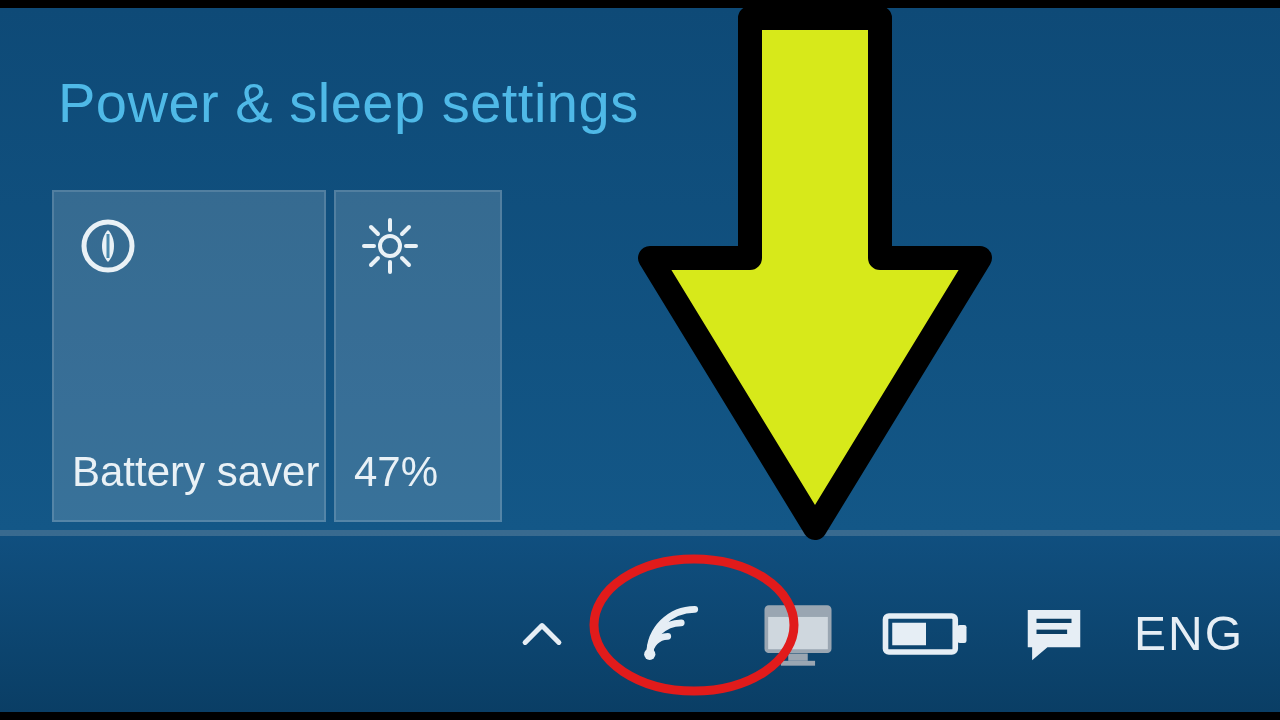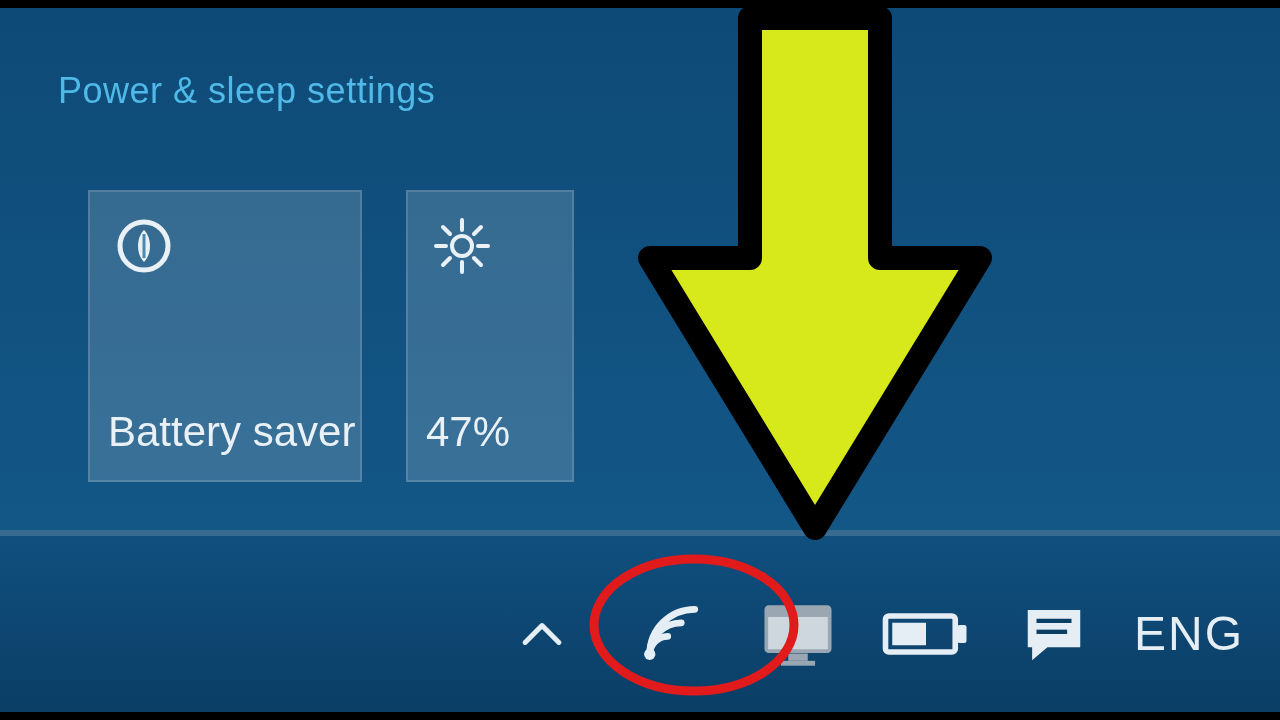--- a/index.html
+++ b/index.html
@@ -30,40 +30,39 @@
     left: 0; top: 8px;
     width: 1280px;
     height: 528px;
     background: linear-gradient(180deg, #0e4a77 0%, #135787 100%);
     border-bottom: 6px solid rgba(255,255,255,0.18);
   }
   .settings-link {
     position: absolute;
     left: 58px; top: 62px;
     color: #4fb9e7;
-    font-size: 36px;
+    font-size: 56px;
     font-weight: 300;
     letter-spacing: 0.5px;
     cursor: pointer;
   }
   .tiles {
     position: absolute;
     left: 52px; top: 182px;
     display: flex;
     gap: 8px;
   }
   .tile {
     width: 274px;
-    height: 292px;
+    height: 332px;
     background: rgba(255,255,255,0.16);
     border: 2px solid rgba(255,255,255,0.14);
     position: relative;
     color: #e9f1f6;
     cursor: pointer;
-    margin-left: 36px;
   }
   .tile .icon {
     position: absolute;
     left: 22px; top: 22px;
     width: 64px; height: 64px;
     color: #e9f1f6;
   }
   .tile .label {
     position: absolute;
     left: 18px; bottom: 24px;

